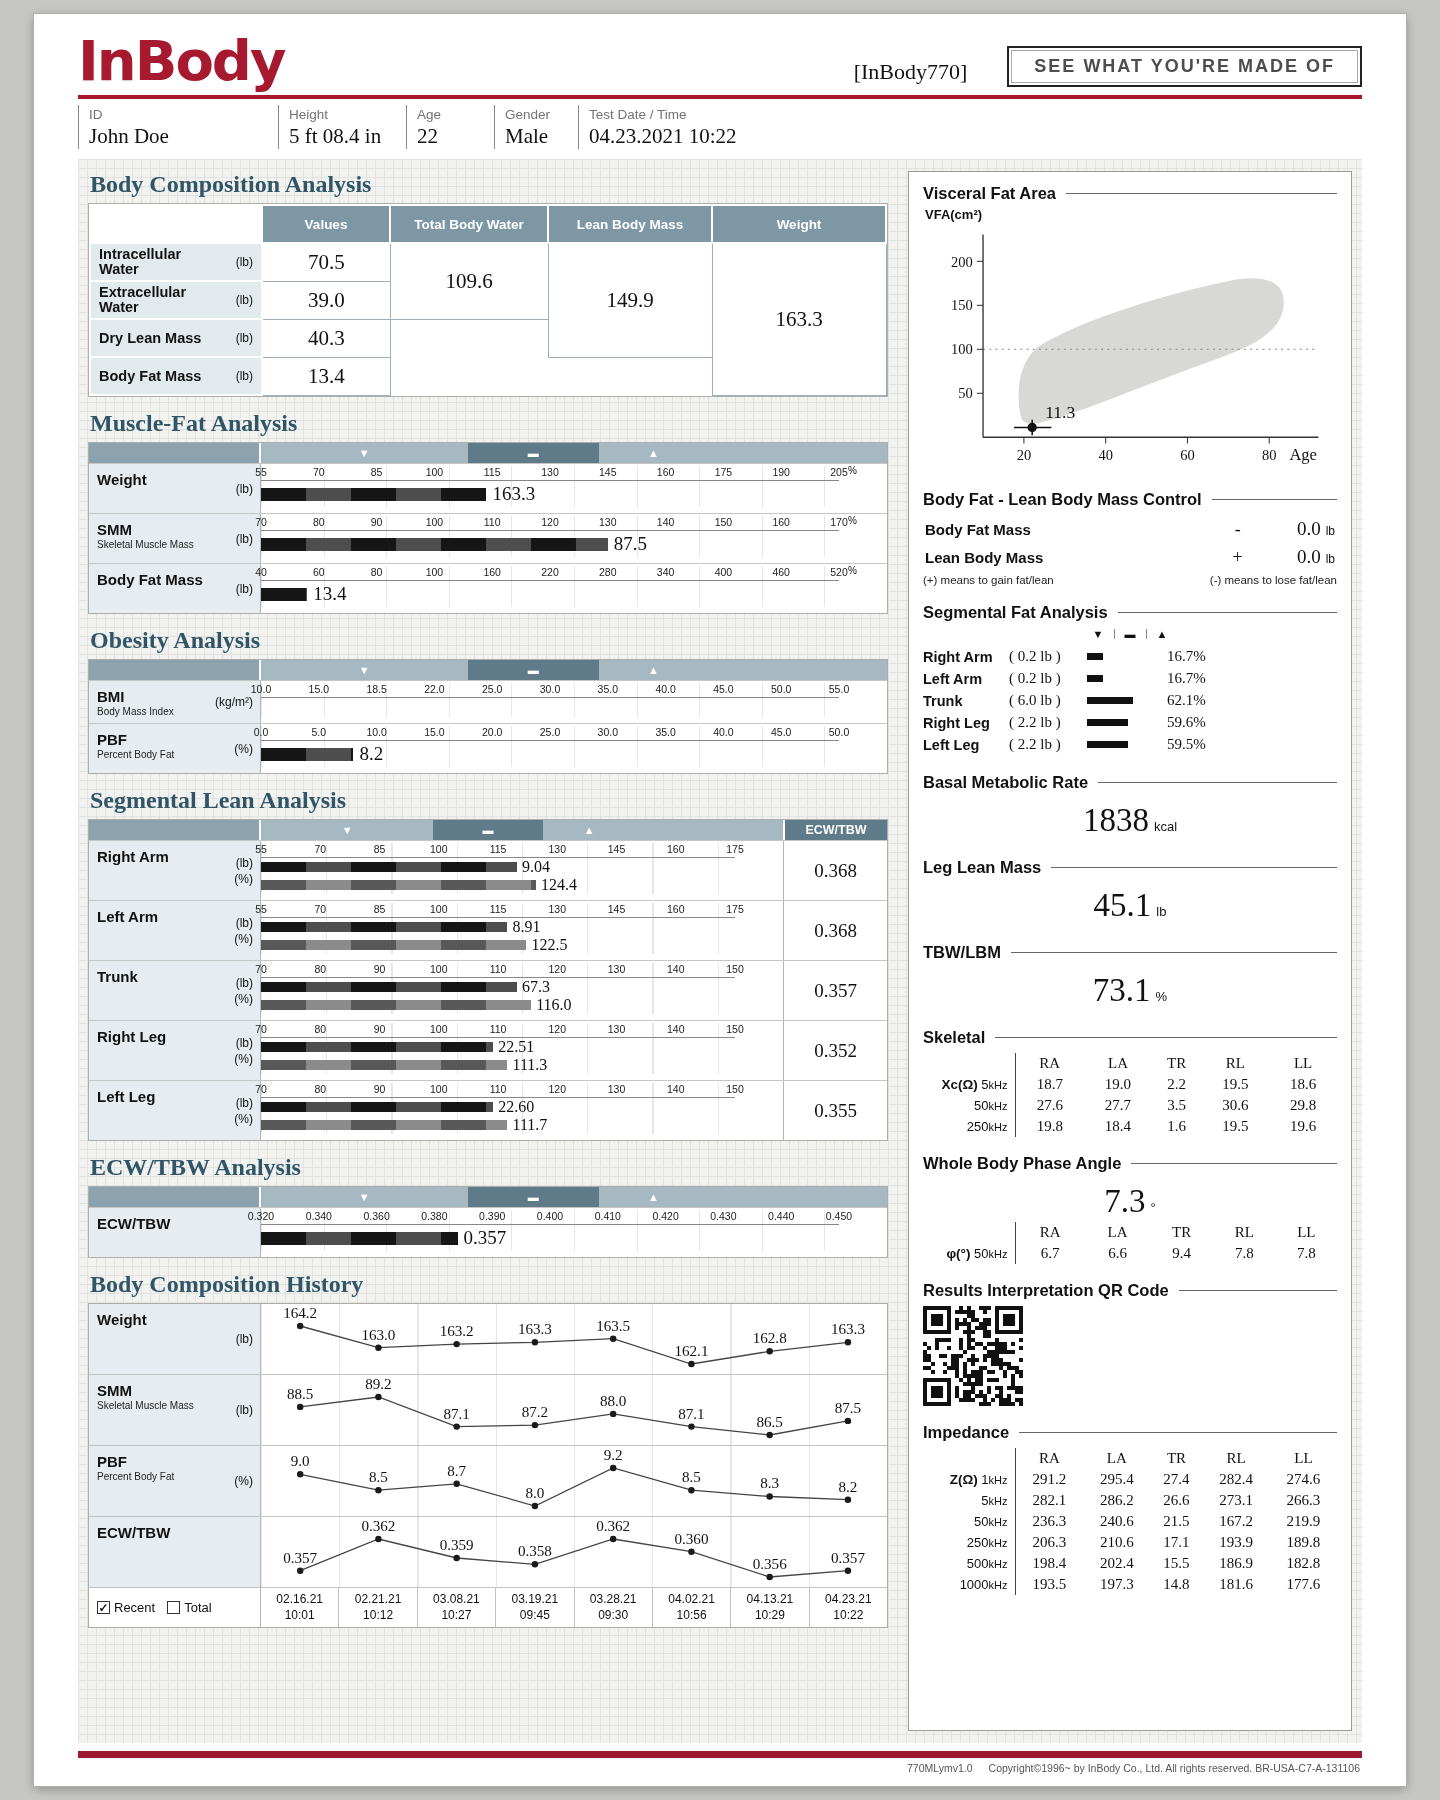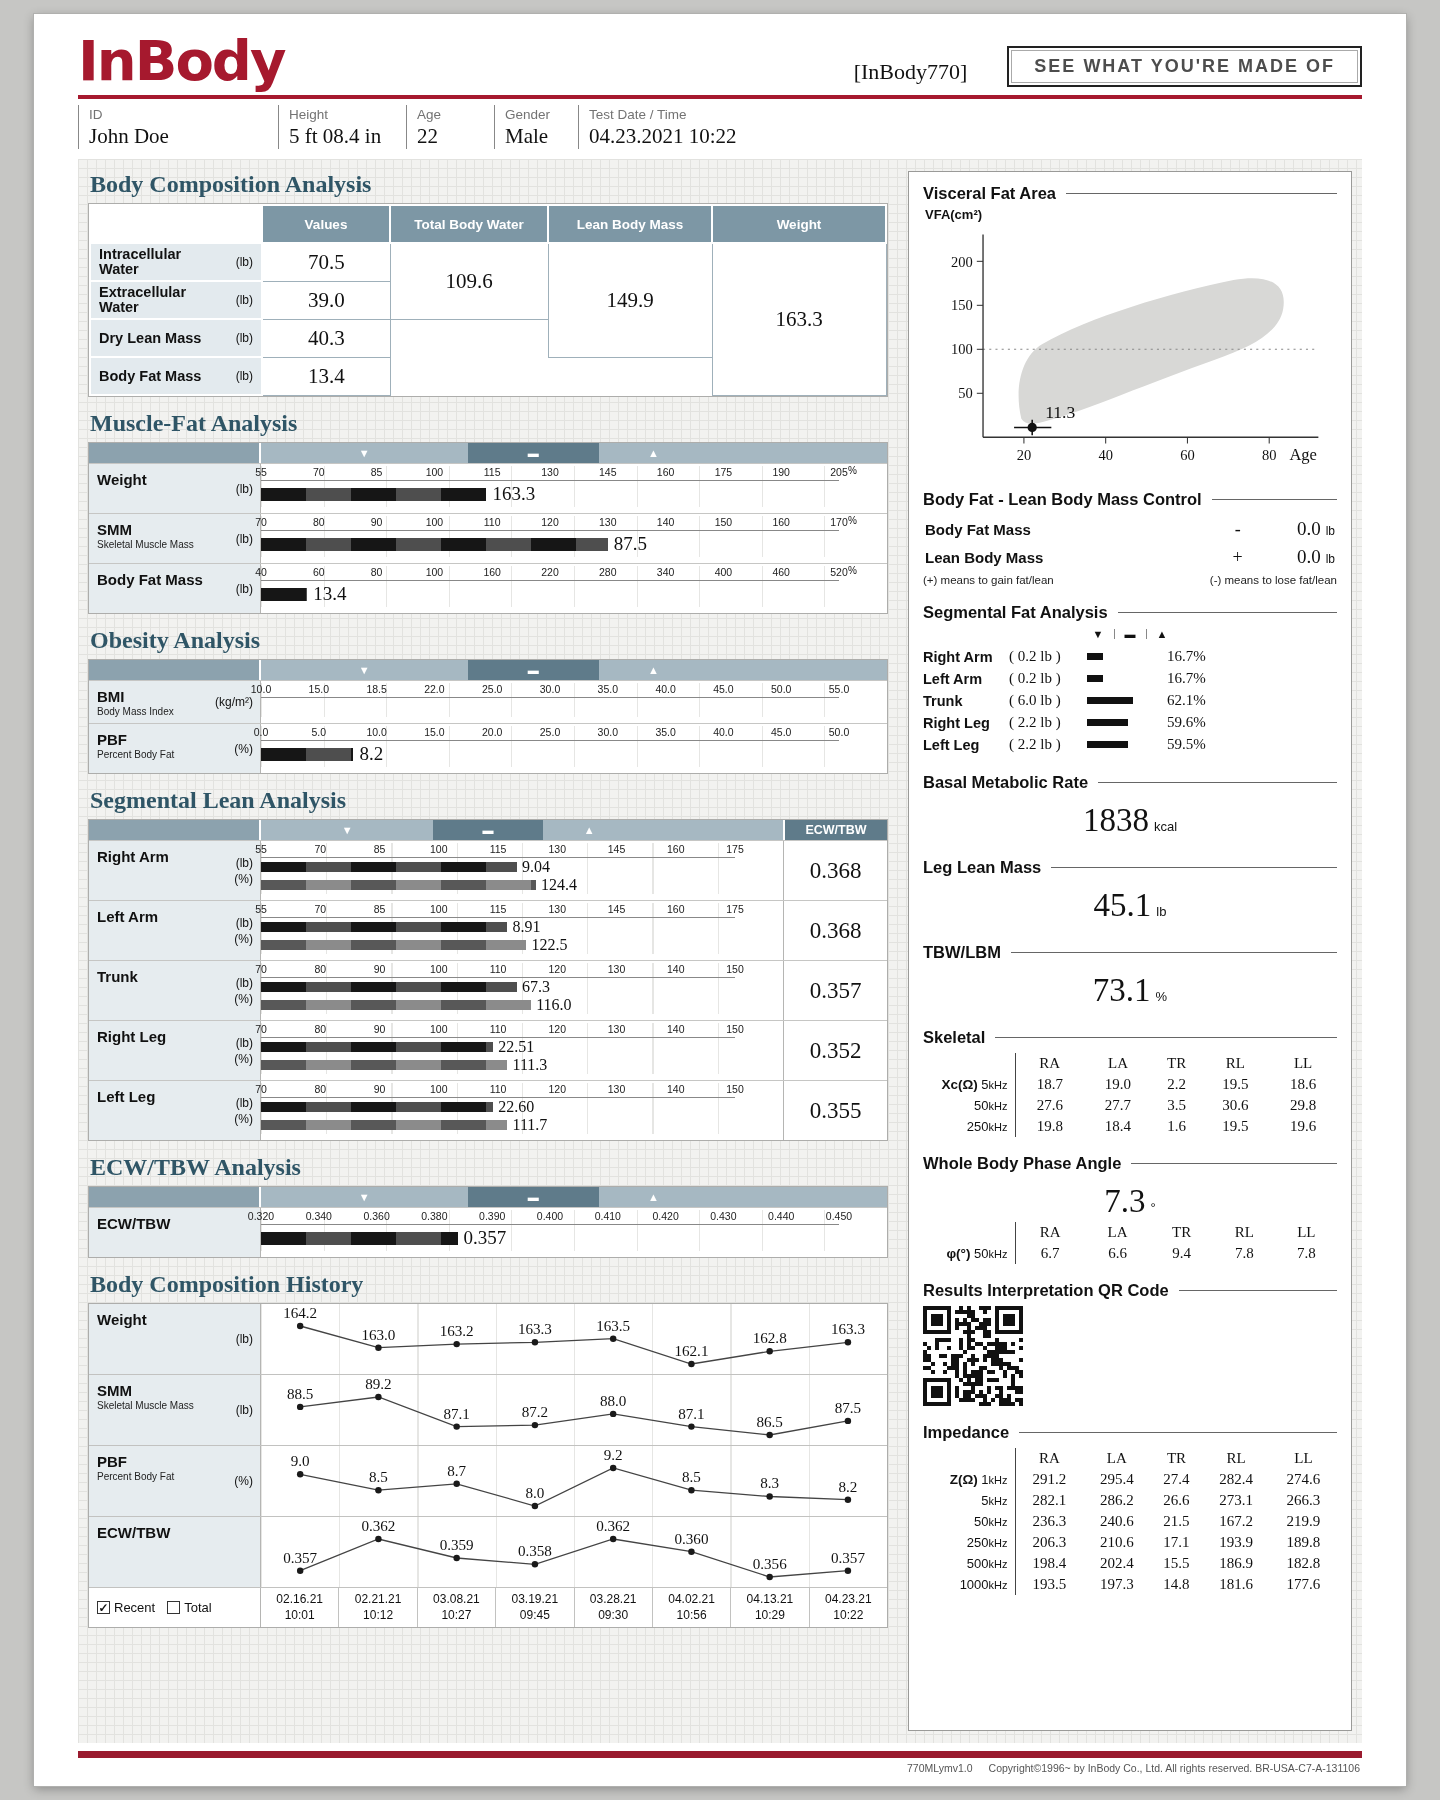--- a/index.html
+++ b/index.html
@@ -68,21 +68,21 @@
 .c-barline { display:flex; align-items:center; height:26px; }
 .c-bar { height:13px; background:repeating-linear-gradient(90deg,#161616 0 45px,#4e4e4e 45px 90px); }
 .c-val { font-family:"Liberation Serif",serif; font-size:19px; margin-left:6px; }
 
 
 .s-units { position:absolute; right:7px; top:50%; transform:translateY(-50%); font-size:12px; display:flex; flex-direction:column; gap:2px; text-align:right; }
 .s-barline { display:flex; align-items:center; height:18px; }
 .c-bar.sm { height:10px; }
 .c-bar.gray { background:repeating-linear-gradient(90deg,#585858 0 45px,#8b8b8b 45px 90px); }
 .s-val { font-family:"Liberation Serif",serif; font-size:16px; margin-left:5px; }
-.s-ecw { width:104px; border-left:1px solid #b5b5b3; display:flex; align-items:center; justify-content:center; font-family:"Liberation Serif",serif; font-size:23px; }
+.s-ecw { width:104px; border-left:1px solid #b5b5b3; display:flex; align-items:center; justify-content:center; font-family:"Liberation Serif",serif; font-size:19px; }
 
 
 .h-row { display:flex; border-top:1px solid #c2c2c0; }
 .h-row.first { border-top:none; }
 .h-chart { flex:1; height:70px; }
 .h-legend { width:172px; background:#fff; border-right:1px solid #b5b5b3; display:flex; align-items:center; gap:12px; padding-left:8px; font-size:13px; }
 .leg-item { display:inline-flex; align-items:center; }
 .cbox { width:13px; height:13px; border:1.5px solid #333; display:inline-flex; align-items:center; justify-content:center; font-size:12px; margin-right:4px; font-weight:bold; background:#fff; }
 .h-dates { flex:1; display:flex; }
 .h-date { flex:1; border-left:1px solid #c2c2c0; text-align:center; font-size:12px; padding:4px 0; line-height:1.3; }

